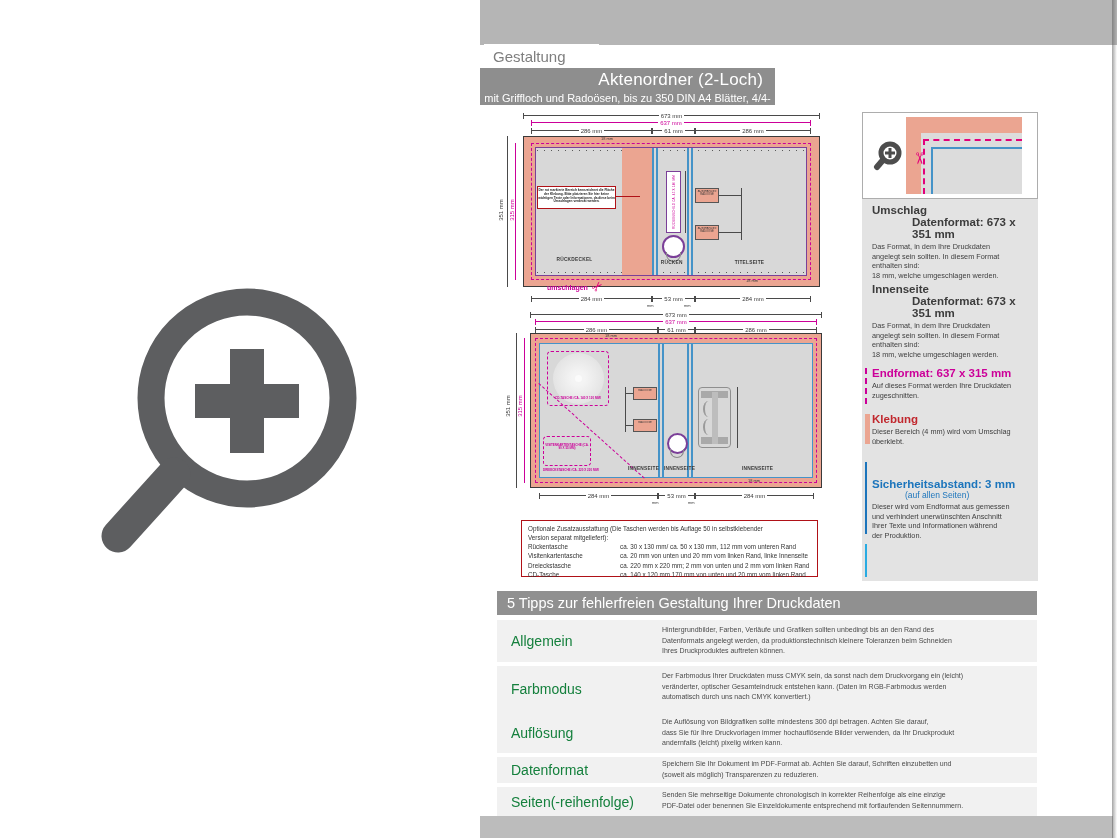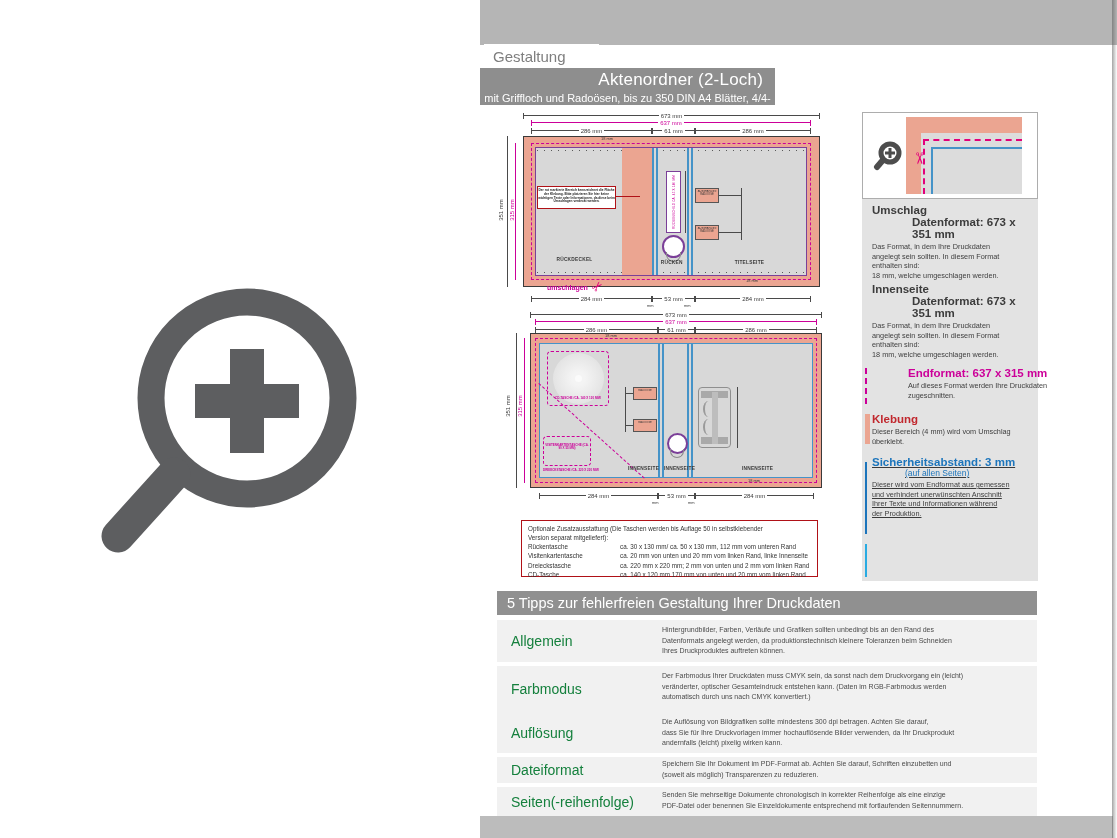--- a/index.html
+++ b/index.html
@@ -351,35 +351,35 @@
   <div class="sec" style="top:283px;">
     <h3>Innenseite</h3>
     <div class="sub">Datenformat: 673 x 351 mm</div>
     <div class="body">Das Format, in dem Ihre Druckdaten
 angelegt sein sollten. In diesem Format
 enthalten sind:
 18 mm, welche umgeschlagen werden.</div>
   </div>
 
   <div class="bar" style="top:368px;height:36px;width:0;border-left:2px dashed #cc0099;"></div>
-  <div class="sec" style="top:367px;margin-left:36px;">
+  <div class="sec" style="top:367px;">
     <h3 class="h-mag">Endformat: 637 x 315 mm</h3>
     <div class="body">Auf dieses Format werden Ihre Druckdaten
 zugeschnitten.</div>
   </div>
 
   <div class="bar" style="top:414px;height:30px;width:5px;background:#eba591;"></div>
   <div class="sec" style="top:413px;">
     <h3 class="h-red">Klebung</h3>
     <div class="body">Dieser Bereich (4 mm) wird vom Umschlag
 überklebt.</div>
   </div>
 
   <div class="bar" style="top:462px;height:72px;width:2px;background:#1c75bc;"></div>
-  <div class="sec" style="top:456px;text-decoration:underline;">
+  <div class="sec" style="top:478px;">
     <h3 class="h-blue">Sicherheitsabstand: 3 mm</h3>
     <div class="h-blue" style="font-size:8.5px;margin-left:33px;">(auf allen Seiten)</div>
     <div class="body">Dieser wird vom Endformat aus gemessen
 und verhindert unerwünschten Anschnitt
 Ihrer Texte und Informationen während
 der Produktion.</div>
   </div>
 
   <div class="bar" style="top:544px;height:33px;width:2px;background:#29abe2;"></div>
 
@@ -399,21 +399,21 @@
 veränderter, optischer Gesamteindruck entstehen kann. (Daten im RGB-Farbmodus werden
 automatisch durch uns nach CMYK konvertiert.)</div>
   </div>
   <div class="tiprow" style="top:712px;height:41px;">
     <div class="lbl">Auflösung</div>
     <div class="txt">Die Auflösung von Bildgrafiken sollte mindestens 300 dpi betragen. Achten Sie darauf,
 dass Sie für Ihre Druckvorlagen immer hochauflösende Bilder verwenden, da Ihr Druckprodukt
 andernfalls (leicht) pixelig wirken kann.</div>
   </div>
   <div class="tiprow" style="top:757px;height:26px;">
-    <div class="lbl">Dateiformat</div>
+    <div class="lbl">Datenformat</div>
     <div class="txt" style="top:2px;">Speichern Sie Ihr Dokument im PDF-Format ab. Achten Sie darauf, Schriften einzubetten und
 (soweit als möglich) Transparenzen zu reduzieren.</div>
   </div>
   <div class="tiprow" style="top:787px;height:29px;">
     <div class="lbl">Seiten(-reihenfolge)</div>
     <div class="txt" style="top:3px;">Senden Sie mehrseitige Dokumente chronologisch in korrekter Reihenfolge als eine einzige
 PDF-Datei oder benennen Sie Einzeldokumente entsprechend mit fortlaufenden Seitennummern.</div>
   </div>
 
 </div>

